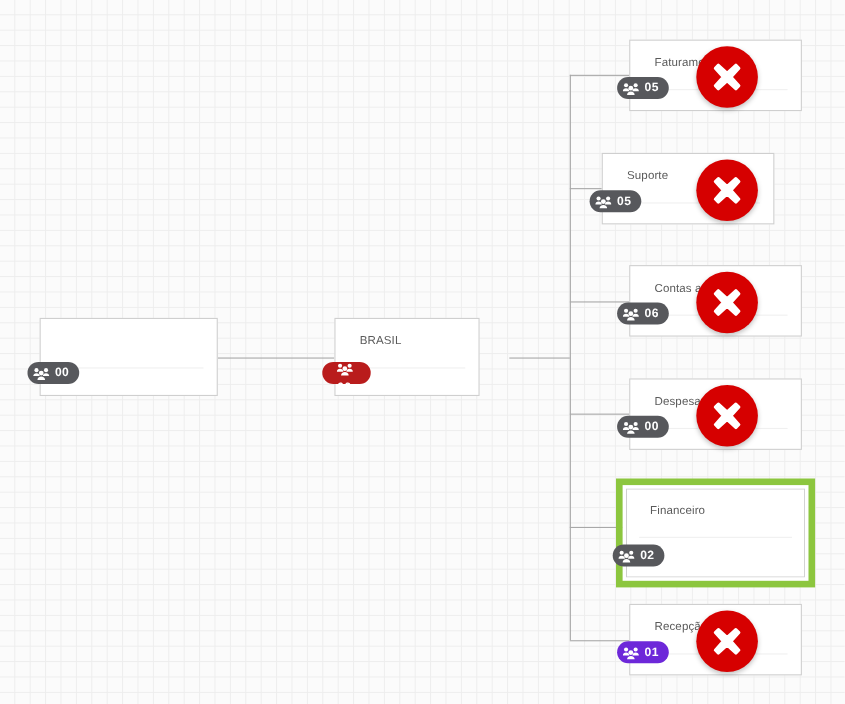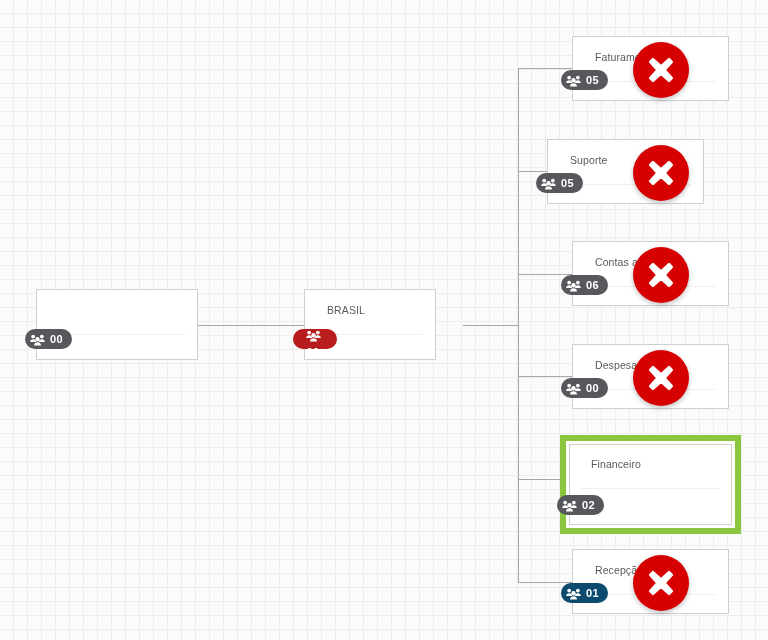--- a/index.html
+++ b/index.html
@@ -272,21 +272,21 @@
               <circle cx="10" cy="7.6" r="2.9" fill="#ffffff"></circle>
               <path d="M5.4 15.9c0-2.5 2.0-4.2 4.6-4.2s4.6 1.7 4.6 4.2z" fill="#ffffff"></path>
             </svg>
           </span>
           <span class="badge-count">02</span>
         </div>
       </div>
       <div class="node-card" style="left: 572px; top: 549px; width: 157px; height: 65px;">
         <div class="card-title">Recepção</div>
         <div class="card-divider"></div>
-        <div class="count-badge" style="background: #0c4a6e;">
+        <div class="count-badge" style="background: #6d28d9;">
           <span style="display: block; line-height: 0;">
             <svg class="badge-icon" viewBox="0 0 20 16" xmlns="http://www.w3.org/2000/svg" aria-hidden="true">
               <circle cx="4.2" cy="4.0" r="2.5" fill="#ffffff"></circle>
               <path d="M0.3 11.2c0-2.1 1.7-3.5 3.9-3.5s3.9 1.4 3.9 3.5z" fill="#ffffff"></path>
               <circle cx="15.8" cy="4.0" r="2.5" fill="#ffffff"></circle>
               <path d="M11.9 11.2c0-2.1 1.7-3.5 3.9-3.5s3.9 1.4 3.9 3.5z" fill="#ffffff"></path>
               <circle cx="10" cy="7.6" r="2.9" fill="#ffffff"></circle>
               <path d="M5.4 15.9c0-2.5 2.0-4.2 4.6-4.2s4.6 1.7 4.6 4.2z" fill="#ffffff"></path>
             </svg>
           </span>

